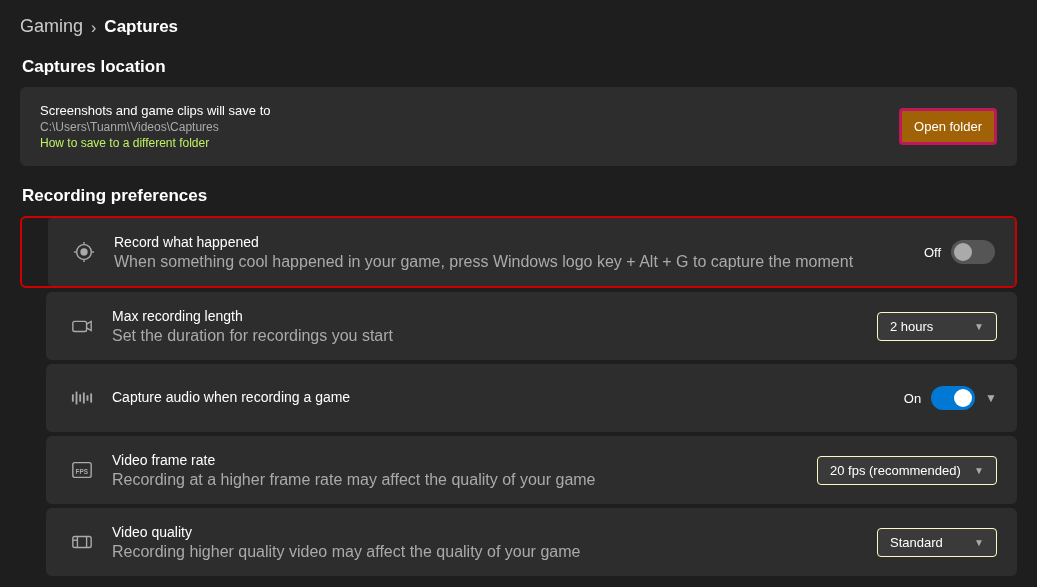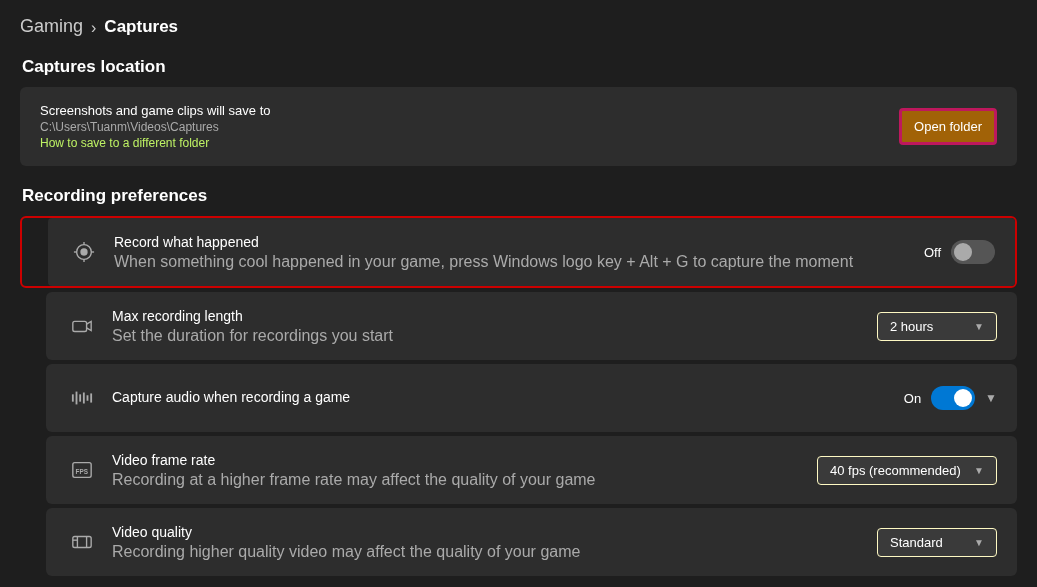--- a/index.html
+++ b/index.html
@@ -355,21 +355,21 @@
             <text x="5" y="16" font-size="7" fill="#aaaaaa" stroke="none" font-family="Arial" font-weight="bold">FPS</text>
           </svg>
         </div>
         <div class="setting-text">
           <div class="title">Video frame rate</div>
           <div class="description">Recording at a higher frame rate may affect the quality of your game</div>
         </div>
       </div>
       <div class="setting-right">
         <div class="dropdown-select" style="min-width:180px;">
-          <span>40 fps (recommended)</span>
+          <span>20 fps (recommended)</span>
           <span class="dropdown-arrow">▼</span>
         </div>
       </div>
     </div>
 
     <div class="setting-row">
       <div class="setting-left">
         <div class="setting-icon">
           <svg viewBox="0 0 24 24">
             <rect x="2" y="6" width="20" height="12" rx="2" stroke="#aaaaaa" stroke-width="1.5"></rect>

